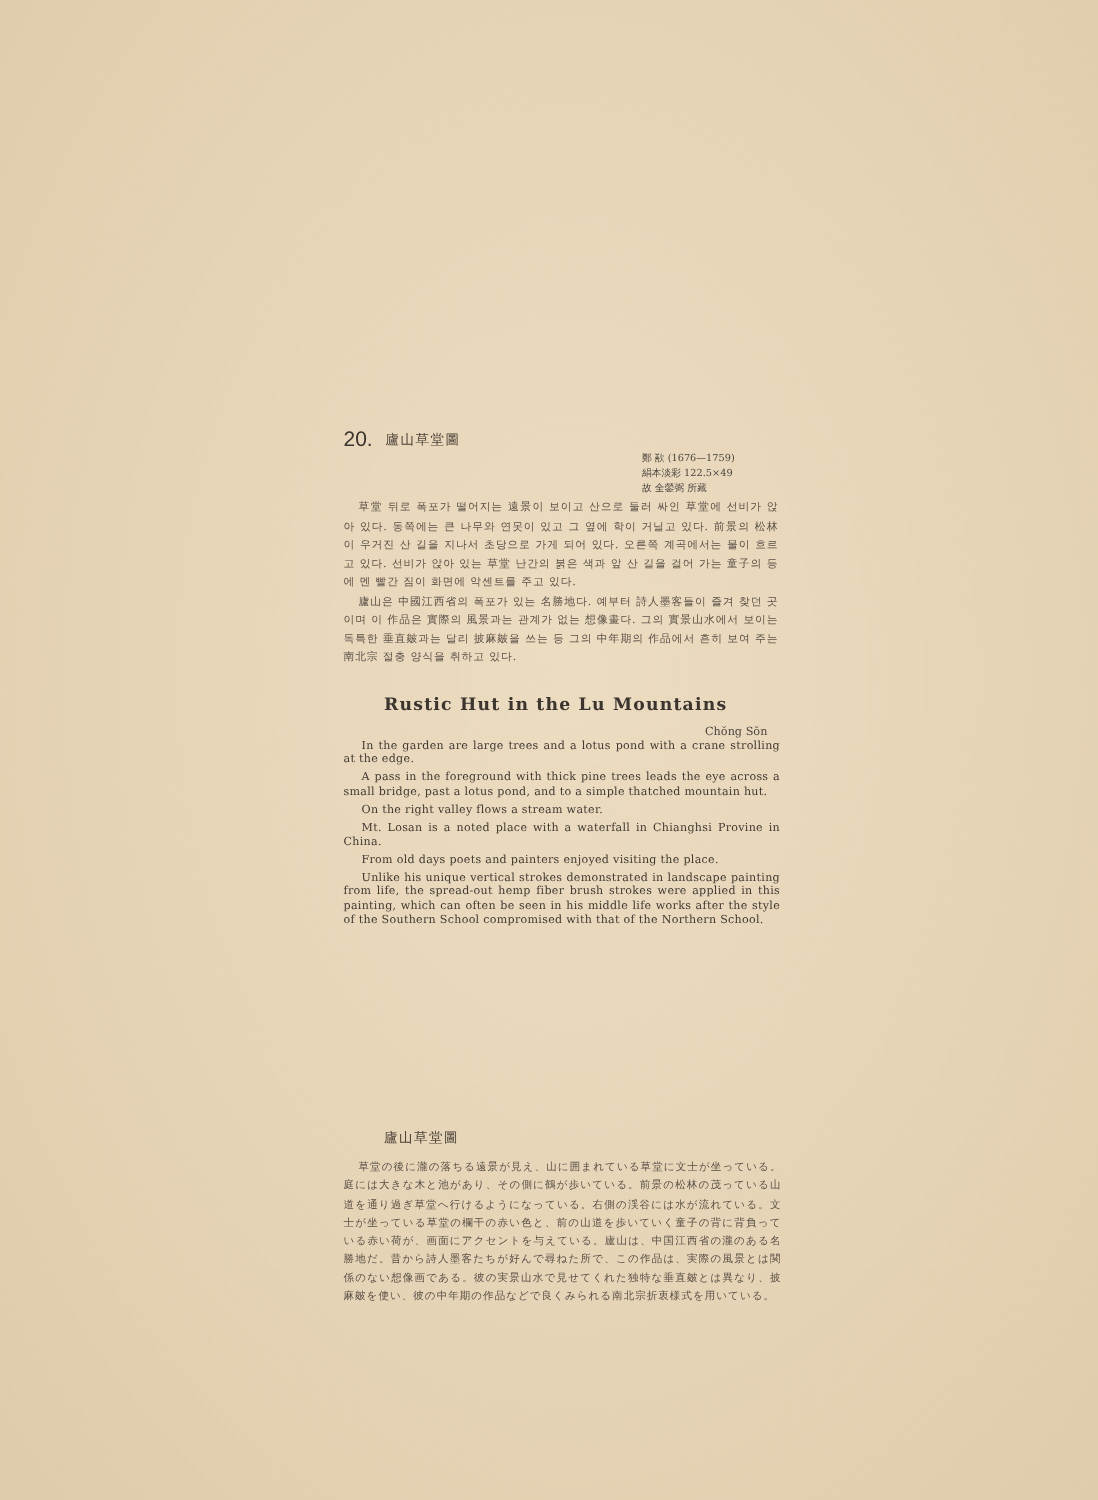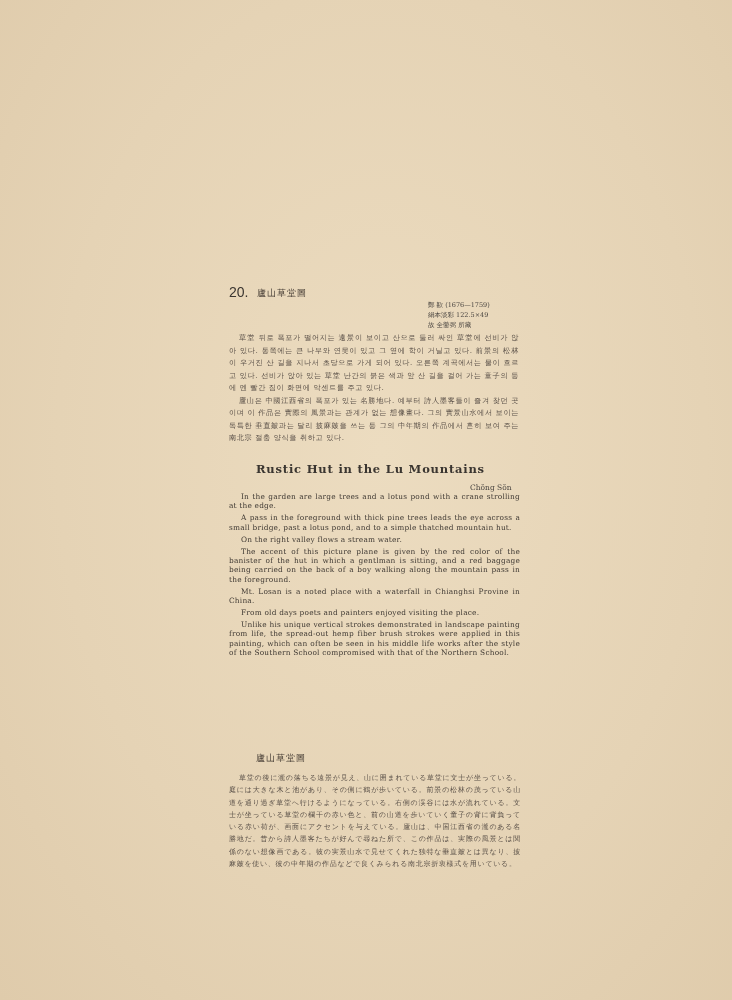--- a/index.html
+++ b/index.html
@@ -81,21 +81,20 @@
     <p>廬山은 中國江西省의 폭포가 있는 名勝地다. 예부터 詩人墨客들이 즐겨 찾던 곳이며 이 作品은 實際의 風景과는 관계가 없는 想像畫다. 그의 實景山水에서 보이는 독특한 垂直皴과는 달리 披麻皴을 쓰는 등 그의 中年期의 作品에서 흔히 보여 주는 南北宗 절충 양식을 취하고 있다.</p>
   </div>
 
   <div class="en-title">Rustic Hut in the Lu Mountains</div>
   <div class="en-author">Chŏng Sŏn</div>
 
   <div class="en-block">
     <p>In the garden are large trees and a lotus pond with a crane strolling at the edge.</p>
     <p>A pass in the foreground with thick pine trees leads the eye across a small bridge, past a lotus pond, and to a simple thatched mountain hut.</p>
     <p>On the right valley flows a stream water.</p>
-    <p>The accent of this picture plane is given by the red color of the banister of the hut in which a gentlman is sitting, and a red baggage being carried on the back of a boy walking along the mountain pass in the foreground.</p>
     <p>Mt. Losan is a noted place with a waterfall in Chianghsi Provine in China.</p>
     <p>From old days poets and painters enjoyed visiting the place.</p>
     <p>Unlike his unique vertical strokes demonstrated in landscape painting from life, the spread-out hemp fiber brush strokes were applied in this painting, which can often be seen in his middle life works after the style of the Southern School compromised with that of the Northern School.</p>
   </div>
 
   <div class="jp-title">廬山草堂圖</div>
   <div class="jp-block">
     <p>草堂の後に瀧の落ちる遠景が見え、山に囲まれている草堂に文士が坐っている。庭には大きな木と池があり、その側に鶴が歩いている。前景の松林の茂っている山道を通り過ぎ草堂へ行けるようになっている。右側の渓谷には水が流れている。文士が坐っている草堂の欄干の赤い色と、前の山道を歩いていく童子の背に背負っている赤い荷が、画面にアクセントを与えている。廬山は、中国江西省の瀧のある名勝地だ。昔から詩人墨客たちが好んで尋ねた所で、この作品は、実際の風景とは関係のない想像画である。彼の実景山水で見せてくれた独特な垂直皴とは異なり、披麻皴を使い、彼の中年期の作品などで良くみられる南北宗折衷様式を用いている。</p>
   </div>
 

